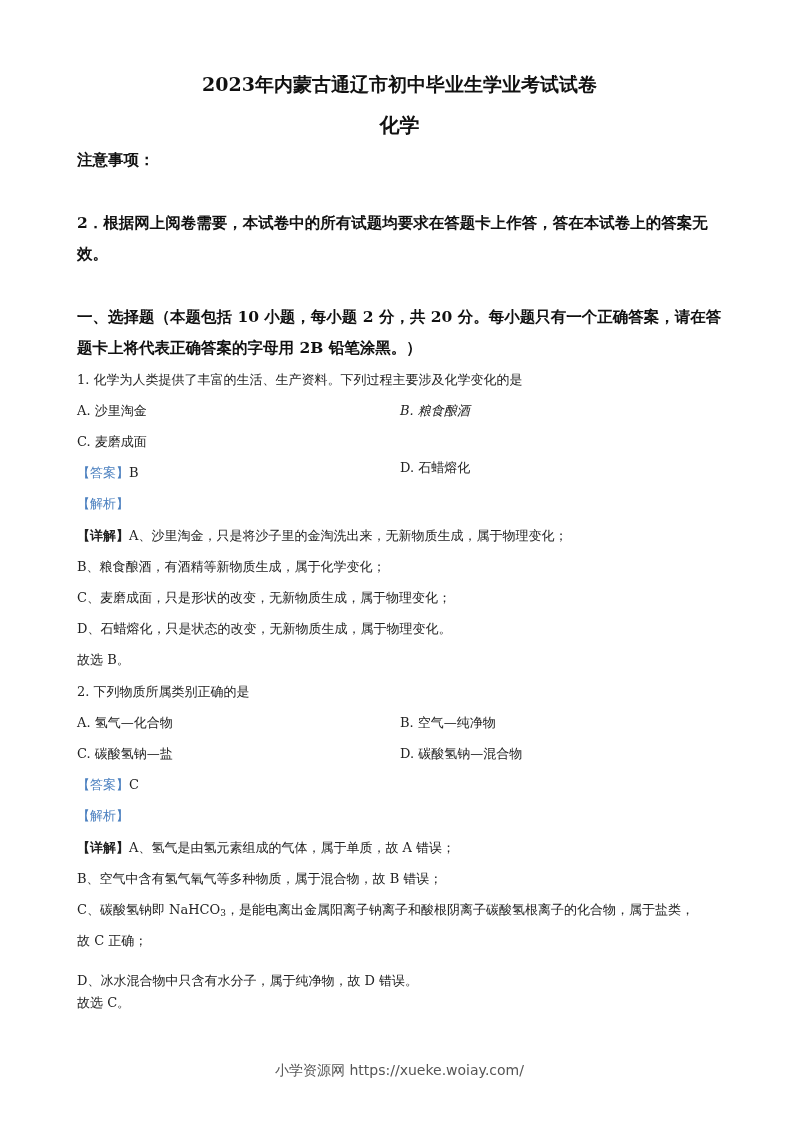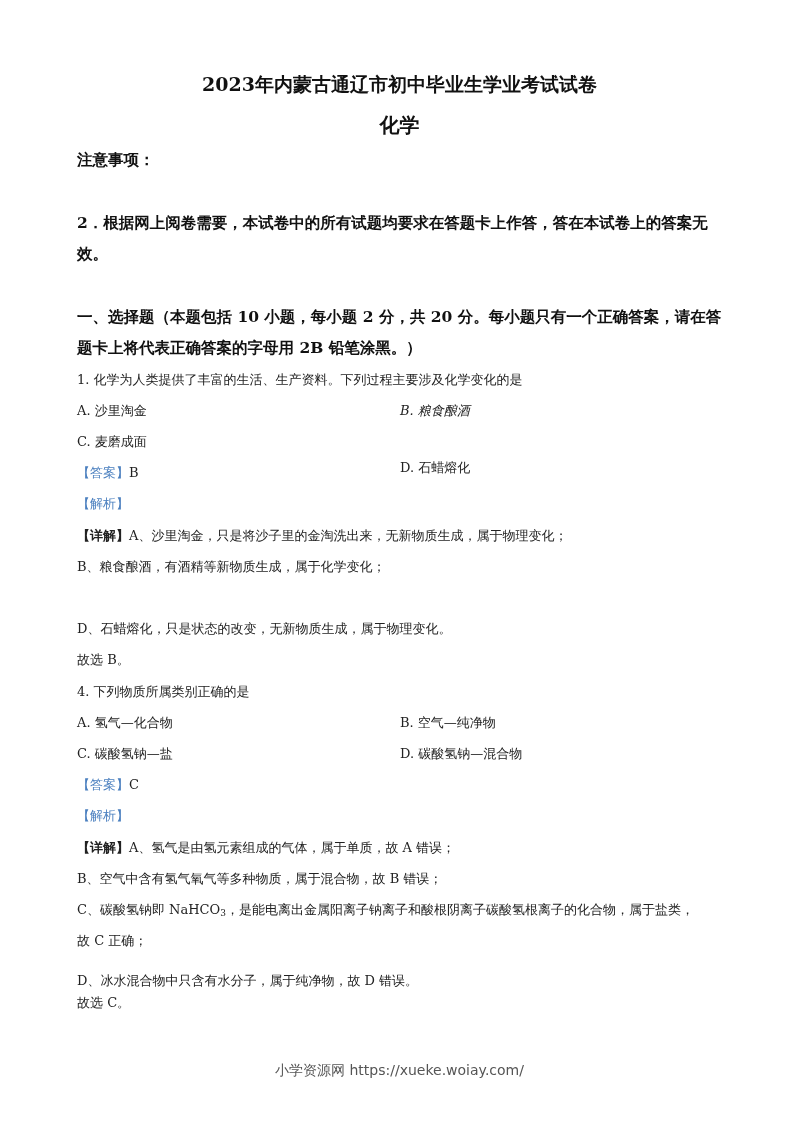--- a/index.html
+++ b/index.html
@@ -47,24 +47,25 @@
   <div class="line normal opt-right" style="top:433px;margin-top:26px;">D. 石蜡熔化</div>
 
   <div class="line normal" style="top:464px;">
     <span class="blue">【答案】</span><span>B</span>
   </div>
   <div class="line normal blue" style="top:495px;">【解析】</div>
   <div class="line normal" style="top:527px;">
     <span style="font-weight:bold;">【详解】</span><span>A、沙里淘金，只是将沙子里的金淘洗出来，无新物质生成，属于物理变化；</span>
   </div>
   <div class="line normal" style="top:558px;">B、粮食酿酒，有酒精等新物质生成，属于化学变化；</div>
+  <div class="line normal" style="top:589px;">C、麦磨成面，只是形状的改变，无新物质生成，属于物理变化；</div>
   <div class="line normal" style="top:620px;">D、石蜡熔化，只是状态的改变，无新物质生成，属于物理变化。</div>
   <div class="line normal" style="top:651px;">故选 B。</div>
 
-  <div class="line normal" style="top:683px;">4. 下列物质所属类别正确的是</div>
+  <div class="line normal" style="top:683px;">2. 下列物质所属类别正确的是</div>
   <div class="line normal" style="top:714px;">A. 氢气—化合物</div>
   <div class="line normal opt-right" style="top:714px;">B. 空气—纯净物</div>
   <div class="line normal" style="top:745px;">C. 碳酸氢钠—盐</div>
   <div class="line normal opt-right" style="top:745px;">D. 碳酸氢钠—混合物</div>
 
   <div class="line normal" style="top:776px;">
     <span class="blue">【答案】</span><span>C</span>
   </div>
   <div class="line normal blue" style="top:807px;">【解析】</div>
   <div class="line normal" style="top:839px;">

